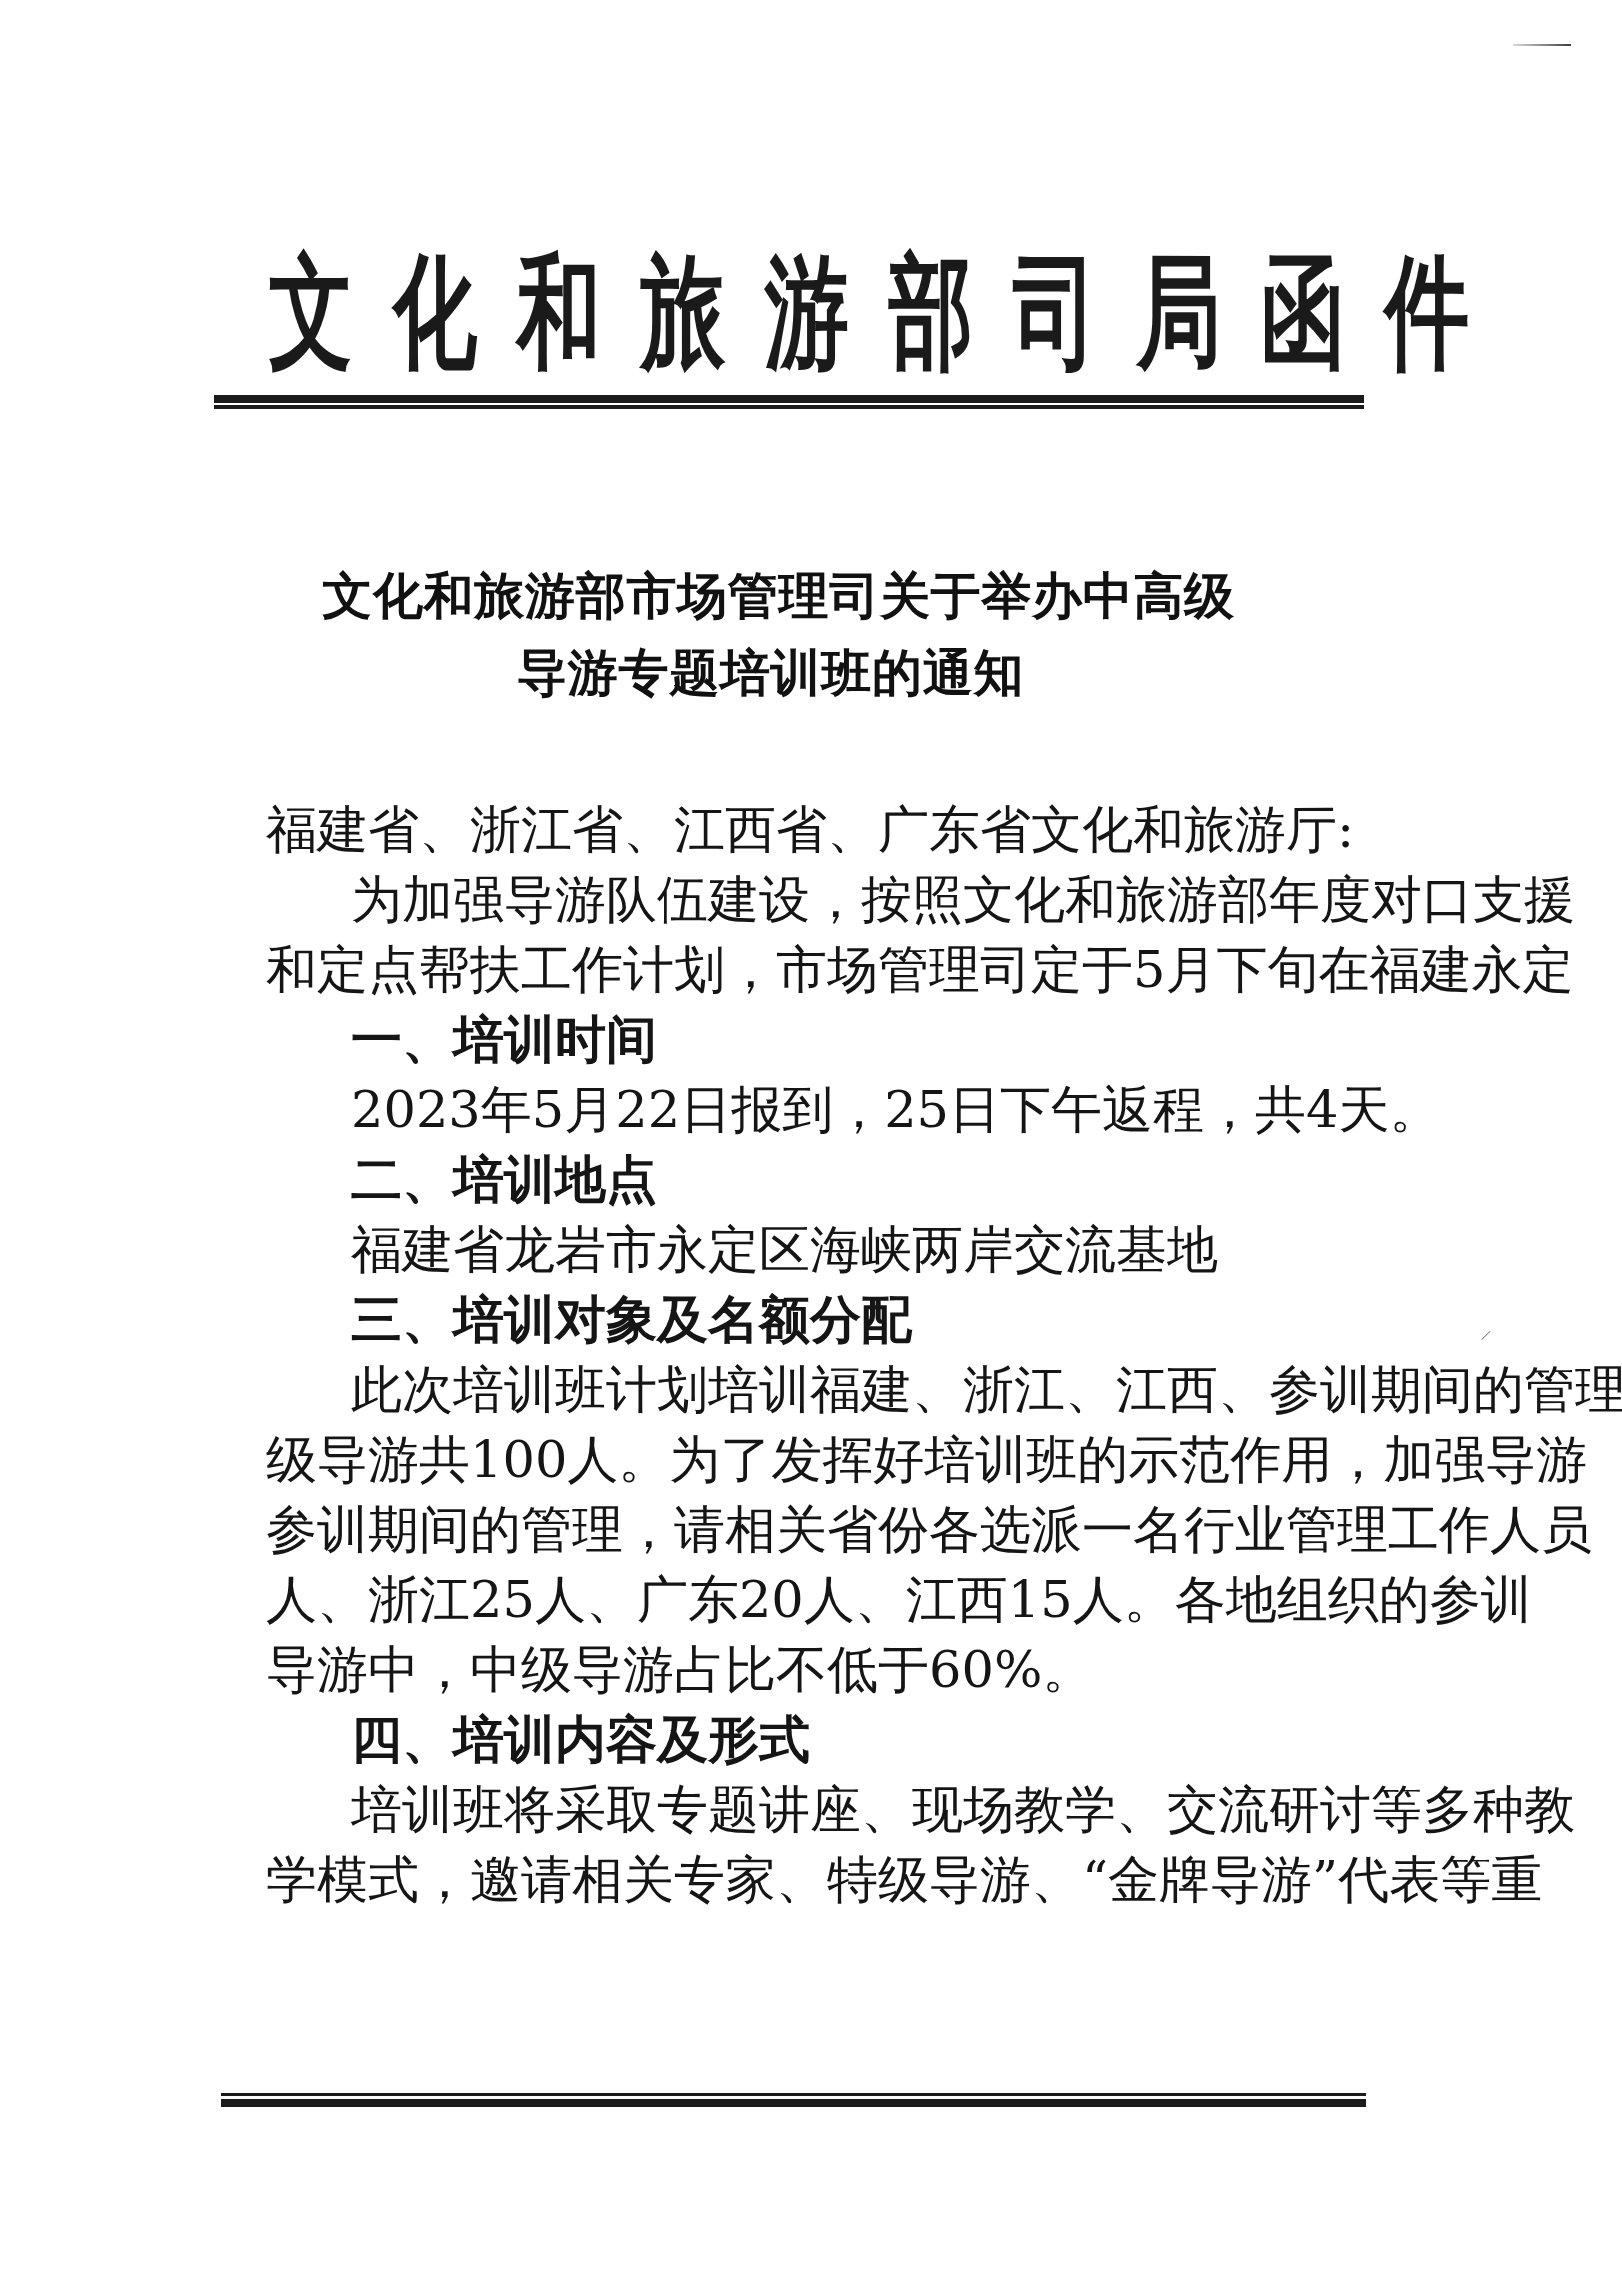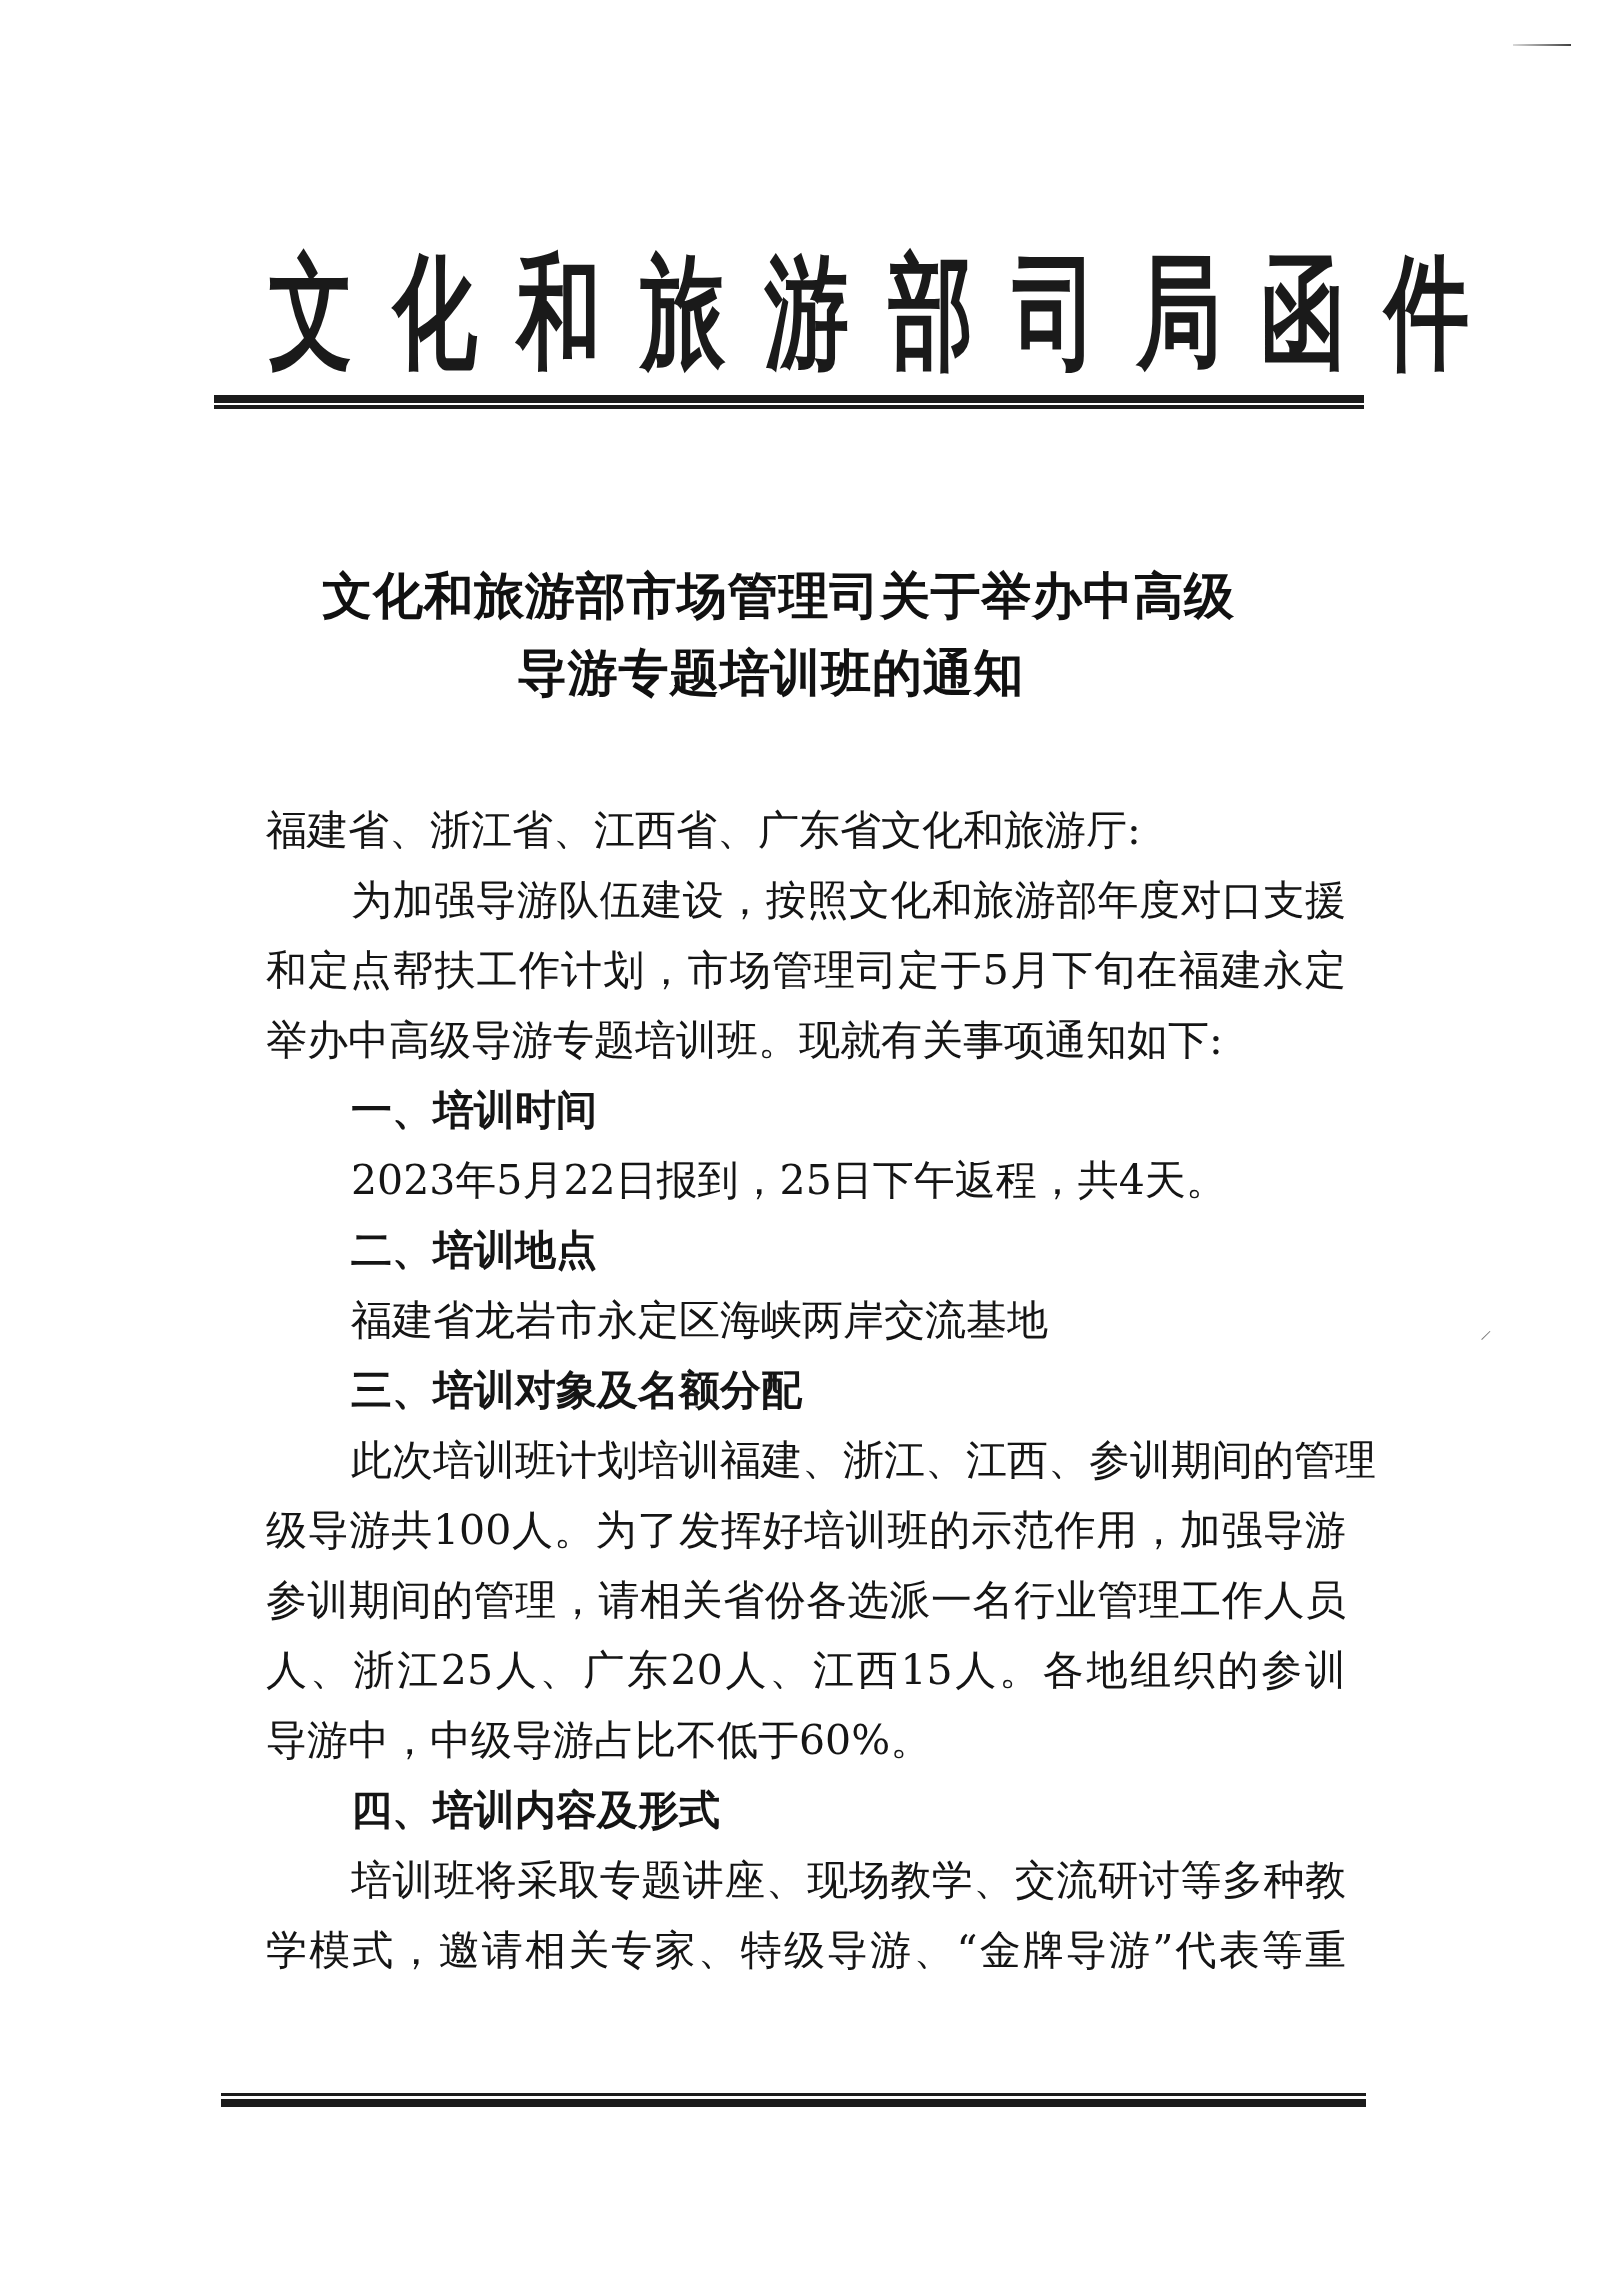--- a/index.html
+++ b/index.html
@@ -26,21 +26,21 @@
   .rule-bottom .gap { height: 2.6px; }
   .rule-bottom .thick { height: 7.9px; background: #1b1b1b; }
 
   .title { position: absolute; left: 0; width: 1557px; text-align: center;
            font-family: "DejaVu Sans", sans-serif; font-weight: bold; font-size: 50px;
            line-height: 1; color: #111; letter-spacing: 0.7px; }
   .title.l1 { top: 571px; }
   .title.l2 { top: 648px; left: -7.9px; }
 
   .body { position: absolute; left: 266px; top: 795px; width: 1080px;
-          font-family: "DejaVu Serif", serif; font-size: 41px; line-height: 70px;
+          font-family: "DejaVu Serif", serif; font-size: 51px; line-height: 70px;
           color: #151515; }
   .line { white-space: nowrap; height: 70px; text-align: justify; text-align-last: justify; }
   .line.last { text-align-last: left; }
   .line.indent { padding-left: 85px; }
   .heading { font-family: "DejaVu Sans", sans-serif; font-weight: bold; text-align-last: left; }
 </style>
 </head>
 <body>
 
 <div class="scan-mark"></div>
@@ -66,21 +66,20 @@
 </div>
 
 <div class="title l1">文化和旅游部市场管理司关于举办中高级</div>
 <div class="title l2">导游专题培训班的通知</div>
 
 <div class="body">
   <div class="line last">福建省、浙江省、江西省、广东省文化和旅游厅:</div>
 
   <div class="line indent">为加强导游队伍建设，按照文化和旅游部年度对口支援</div>
   <div class="line">和定点帮扶工作计划，市场管理司定于5月下旬在福建永定</div>
-  <div class="line last">举办中高级导游专题培训班。现就有关事项通知如下:</div>
 
   <div class="line indent heading">一、培训时间</div>
   <div class="line indent last">2023年5月22日报到，25日下午返程，共4天。</div>
 
   <div class="line indent heading">二、培训地点</div>
   <div class="line indent last">福建省龙岩市永定区海峡两岸交流基地</div>
 
   <div class="line indent heading">三、培训对象及名额分配</div>
   <div class="line indent">此次培训班计划培训福建、浙江、江西、参训期间的管理</div>
   <div class="line">级导游共100人。为了发挥好培训班的示范作用，加强导游</div>

